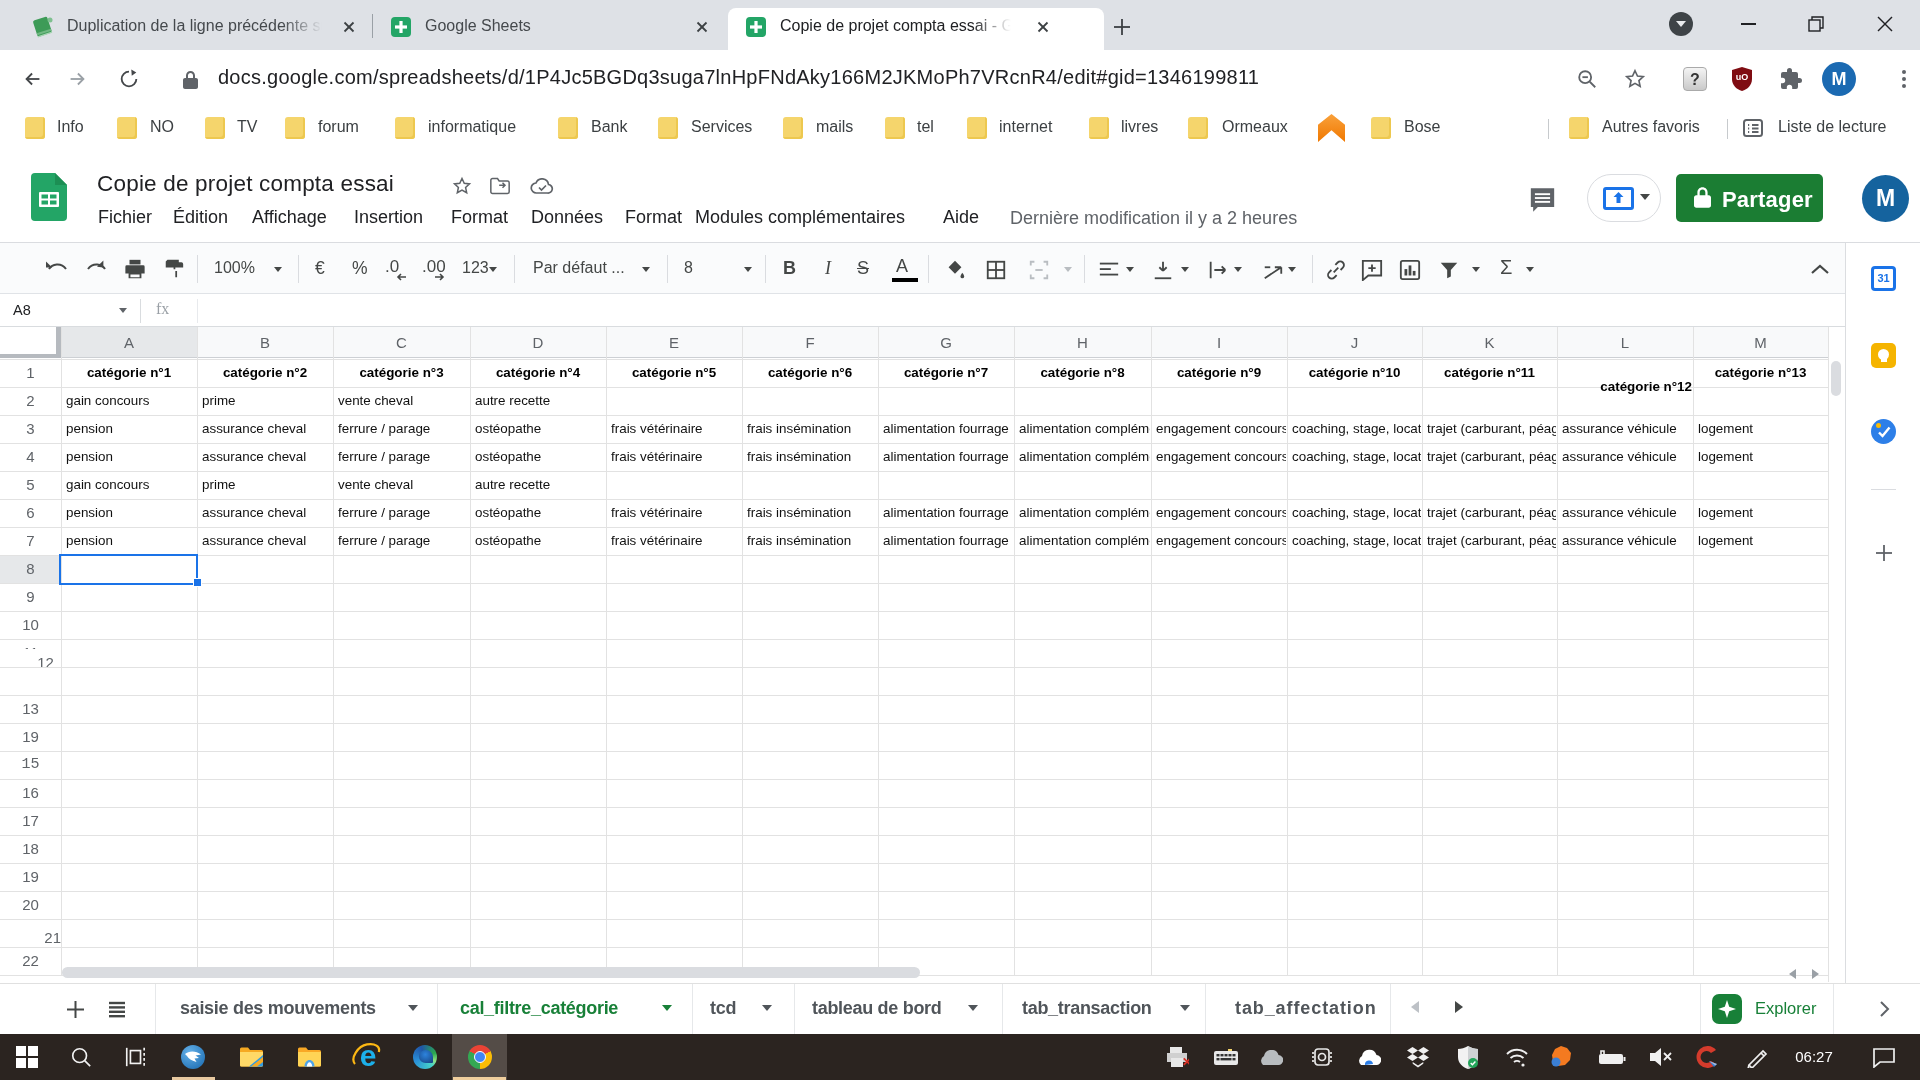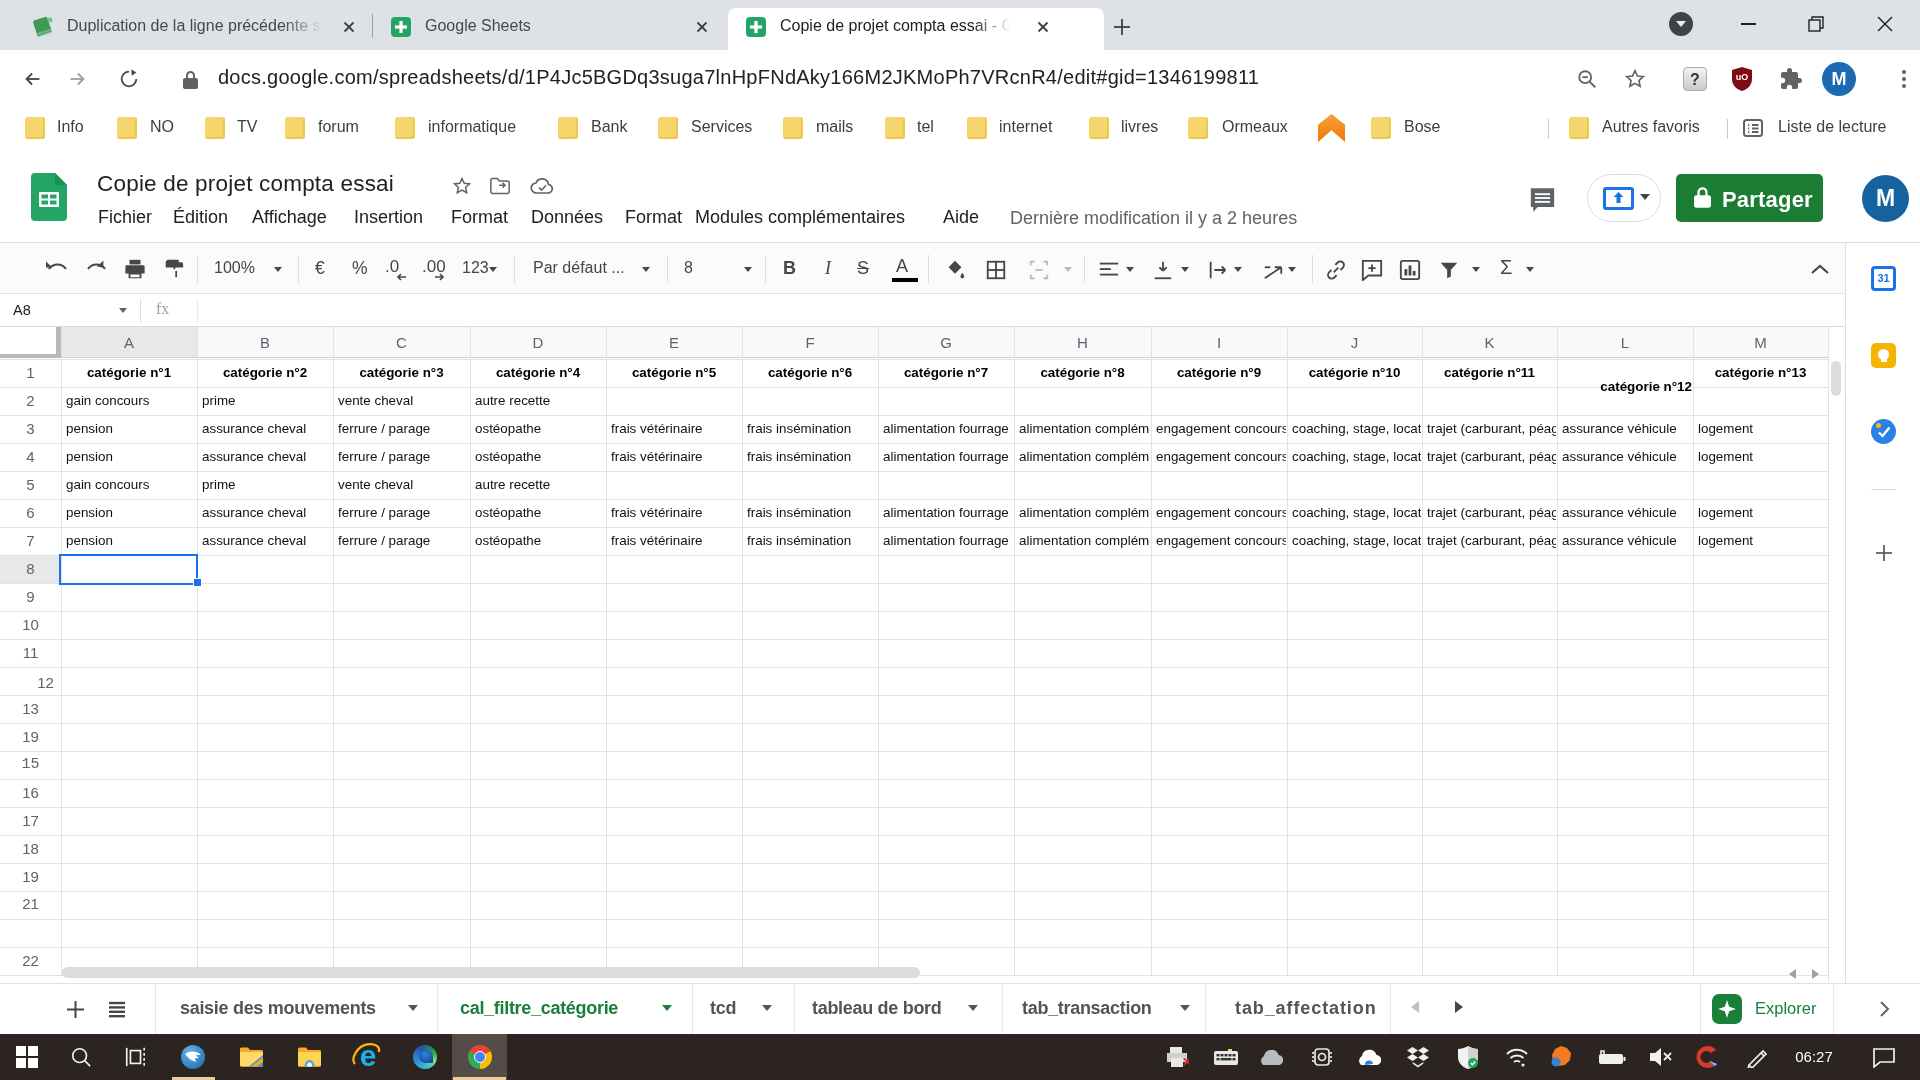--- a/index.html
+++ b/index.html
@@ -383,30 +383,30 @@
     <div class="rowh" style="top:59.5px;">2</div>
     <div class="rowh" style="top:87.5px;">3</div>
     <div class="rowh" style="top:115.5px;">4</div>
     <div class="rowh" style="top:143.5px;">5</div>
     <div class="rowh" style="top:171.5px;">6</div>
     <div class="rowh" style="top:199.5px;">7</div>
     <div class="rowh" style="top:227.5px;background:#e6e8ea;">8</div>
     <div class="rowh" style="top:255.5px;">9</div>
     <div class="rowh" style="top:283.5px;">10</div>
     <div class="rowh" style="top:311.5px;">11</div>
-    <div class="rowh" style="top:342px;padding-left:30px;">12</div>
+    <div class="rowh" style="top:322px;padding-left:30px;">12</div>
     <div class="rowh" style="top:367.5px;">13</div>
     <div class="rowh" style="top:395.5px;">19</div>
     <div class="rowh" style="top:423.5px;font-family:Liberation Mono, monospace;">15</div>
     <div class="rowh" style="top:451.5px;">16</div>
     <div class="rowh" style="top:479.5px;">17</div>
     <div class="rowh" style="top:507.5px;">18</div>
     <div class="rowh" style="top:535.5px;">19</div>
     <div class="rowh" style="top:563.5px;">20</div>
-    <div class="rowh" style="top:563px;">21</div>
+    <div class="rowh" style="top:597px;text-align:right;">21</div>
     <div class="rowh" style="top:619.5px;">22</div>
   <div class="hl" style="top:31.5px"></div>
     <div class="hl" style="top:59.5px"></div>
     <div class="hl" style="top:87.5px"></div>
     <div class="hl" style="top:115.5px"></div>
     <div class="hl" style="top:143.5px"></div>
     <div class="hl" style="top:171.5px"></div>
     <div class="hl" style="top:199.5px"></div>
     <div class="hl" style="top:227.5px"></div>
     <div class="hl" style="top:255.5px"></div>

